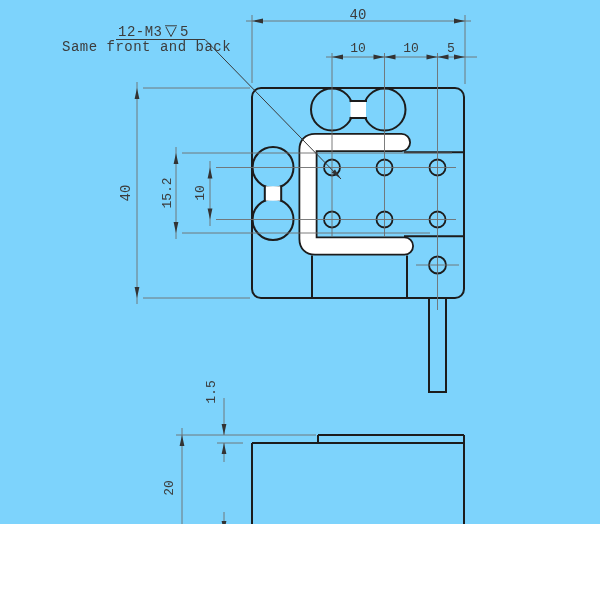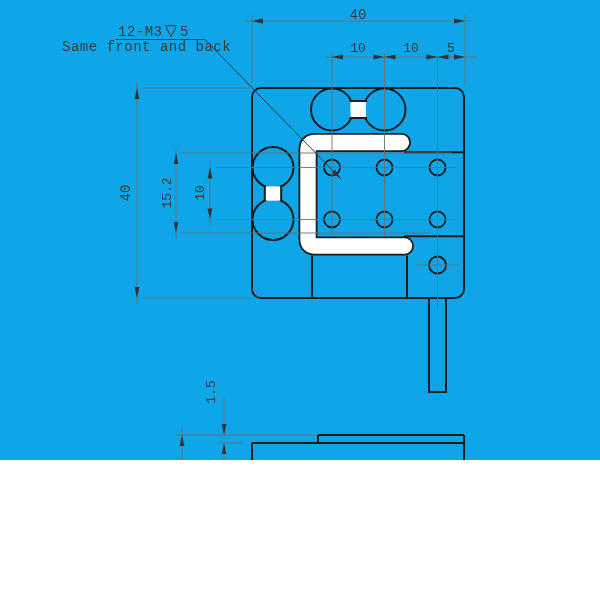--- a/index.html
+++ b/index.html
@@ -1,16 +1,16 @@
 <!DOCTYPE html>
 <html><head>
 <meta charset="utf-8">
 <style>
   html,body{margin:0;padding:0;background:#ffffff;}
-  .stage{width:600px;height:460px;position:relative;background:#0ea5e9;}
+  .stage{width:600px;height:524px;position:relative;background:#7dd3fc;}
   svg{display:block;}
   .thick{fill:none;stroke:#1c1c1c;stroke-width:2;}
   .med{fill:none;stroke:#1c1c1c;stroke-width:1.8;}
   .thin{fill:none;stroke:#6e6e6e;stroke-width:0.9;}
   .leader{fill:none;stroke:#3a3a3a;stroke-width:1;}
   .arrow{fill:#333333;stroke:none;}
   .erase{fill:#ffffff;stroke:none;}
   .slot-outer{fill:none;stroke:#1c1c1c;stroke-width:19;stroke-linecap:round;stroke-linejoin:round;}
   .slot-inner{fill:none;stroke:#ffffff;stroke-width:15.4;stroke-linecap:round;stroke-linejoin:round;}
   text{font-family:"Liberation Mono","DejaVu Sans Mono",monospace;fill:#3c3c3c;}

